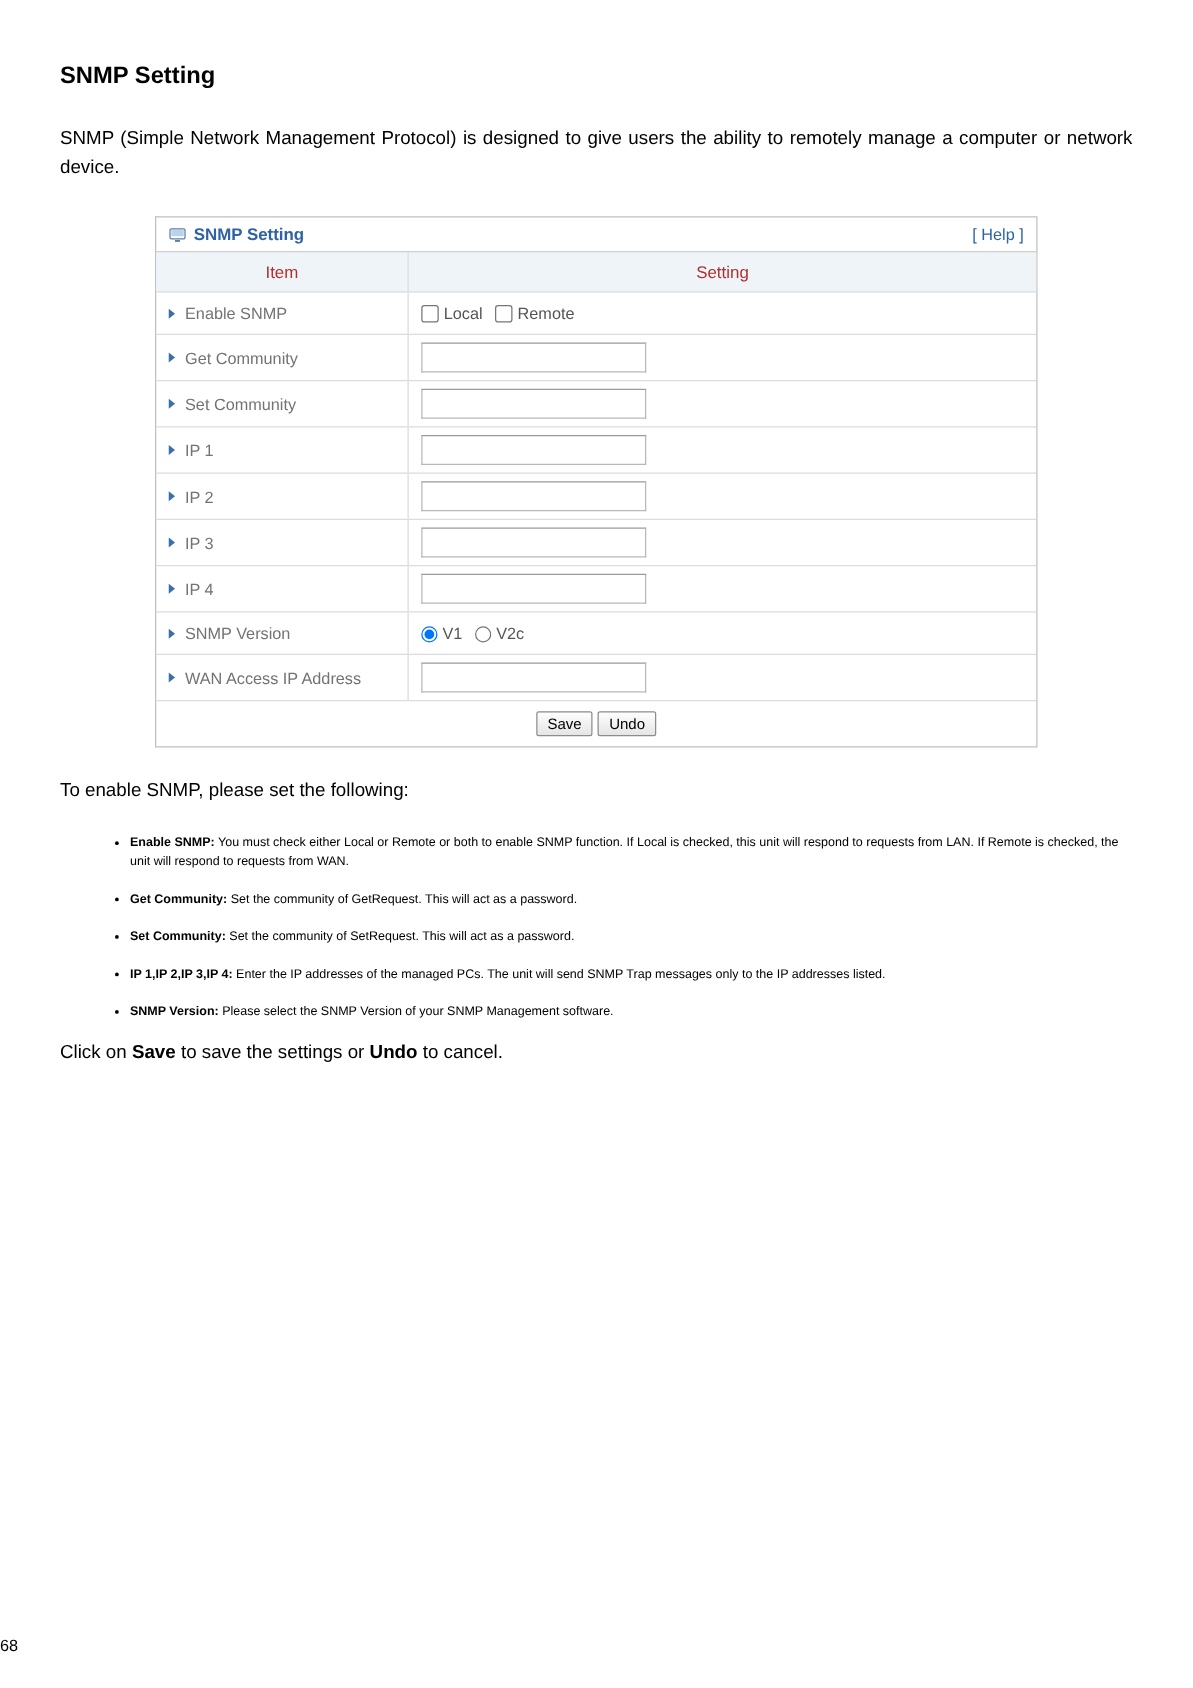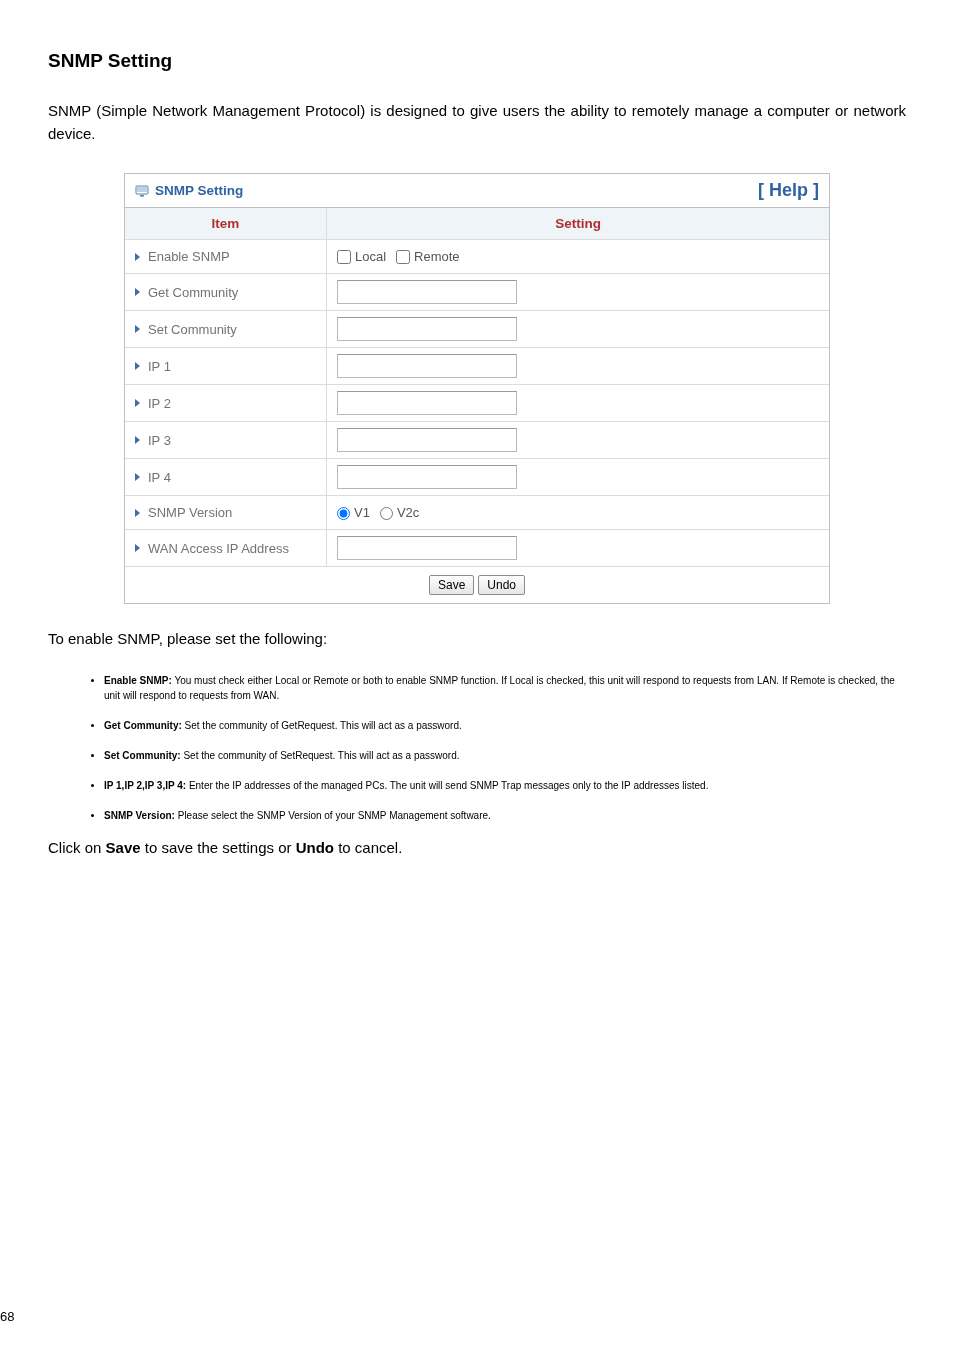--- a/index.html
+++ b/index.html
@@ -38,22 +38,22 @@
     font-size: 13.5px;
     font-weight: bold;
     display: flex;
     align-items: center;
   }
   .table-title svg {
     margin-right: 6px;
   }
   .help-link {
     color: #2e64a3;
-    font-size: 18px;
-    font-weight: bold;
+    font-size: 13px;
+    font-weight: normal;
     cursor: pointer;
   }
   .row {
     display: flex;
     border-bottom: 1px solid #dcdcdc;
   }
   .row:last-child { border-bottom: none; }
   .cell-item {
     width: 202px;
     padding: 9px 10px;
@@ -70,21 +70,21 @@
     display: flex;
     align-items: center;
     font-size: 13px;
     color: #555;
   }
   .thead {
     background: #eff4f9;
   }
   .thead .cell-item, .thead .cell-setting {
     color: #b03030;
-    font-weight: bold;
+    font-weight: normal;
     justify-content: center;
     font-size: 13.5px;
     padding: 8px 10px;
   }
   .arrow {
     display: inline-block;
     width: 0; height: 0;
     border-top: 4px solid transparent;
     border-bottom: 4px solid transparent;
     border-left: 5px solid #3a6fa8;

